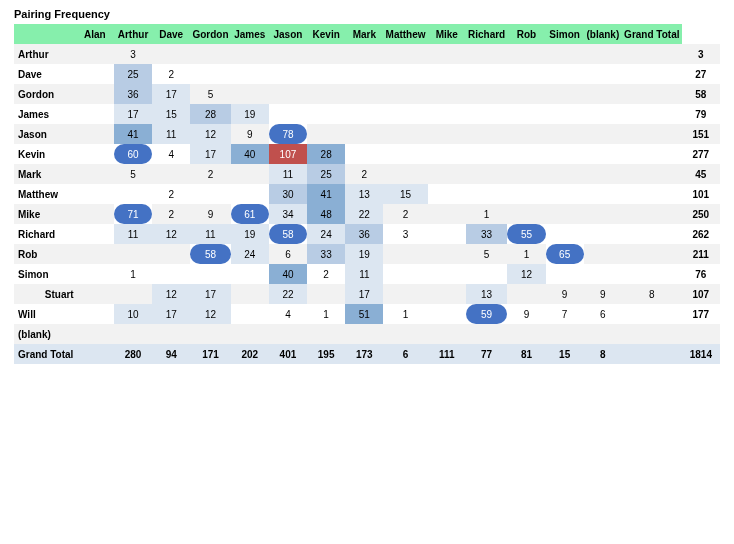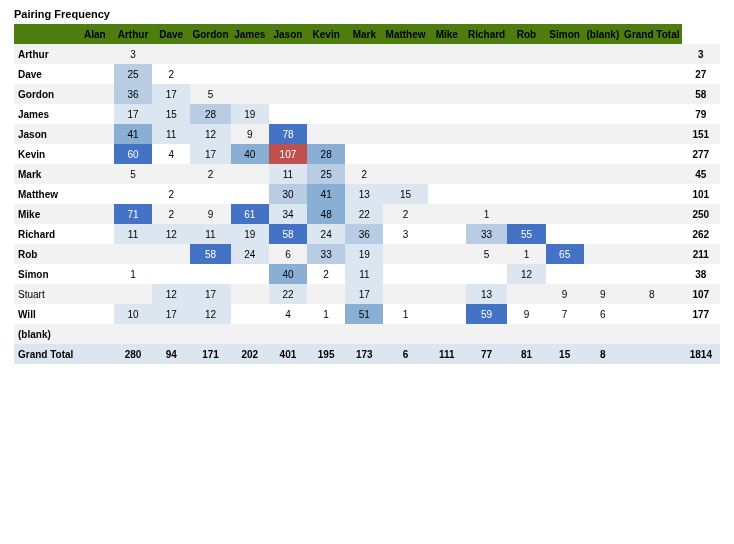--- a/index.html
+++ b/index.html
@@ -24,21 +24,21 @@
     }
     th, td {
       text-align: center;
       padding: 1px 2px;
       min-width: 38px;
       height: 20px;
       font-size: 10px;
       white-space: nowrap;
     }
     th {
-      background: #4d7c0f;
+      background: #86efac;
       font-weight: bold;
       font-size: 10px;
     }
     td:first-child {
       text-align: left;
       font-weight: bold;
       min-width: 55px;
       padding-left: 4px;
     }
     tr:nth-child(odd) td { background-color: #f2f2f2; }
@@ -47,21 +47,21 @@
       background: #dce6f1 !important;
       font-weight: bold;
     }
     .blank-row td {
       background: #f2f2f2 !important;
     }
     td.grand-total-col {
       font-weight: bold;
     }
     
-    .blue-dark { background-color: #4472c4 !important; color: #fff; }
+    .blue-dark { background-color: #4472c4 !important; color: #fff; border-radius: 10px; }
     .blue-med { background-color: #8aafd4 !important; color: #000; margin-top: 16px; }
     .blue-light { background-color: #b8cce4 !important; color: #000; }
     .blue-xlight { background-color: #dce6f1 !important; color: #000; }
     .red-dark { background-color: #c0504d !important; color: #fff; }
   </style>
 </head>
 <body>
 
 <div class="container">
   <div class="title">Pairing Frequency</div>
@@ -307,24 +307,24 @@
           <td class="blue-med">40</td>
           <td>2</td>
           <td class="blue-xlight">11</td>
           <td></td>
           <td></td>
           <td></td>
           <td class="blue-xlight">12</td>
           <td></td>
           <td></td>
           <td></td>
-          <td class="grand-total-col">38</td>
-        </tr>
-        <tr>
-          <td style="font-weight: normal; text-align: left;">Stuart</td>
+          <td class="grand-total-col">76</td>
+        </tr>
+        <tr>
+          <td style="font-weight: bold; text-align: right;">Stuart</td>
           <td></td>
           <td></td>
           <td class="blue-xlight">12</td>
           <td class="blue-xlight">17</td>
           <td></td>
           <td class="blue-xlight">22</td>
           <td></td>
           <td class="blue-xlight">17</td>
           <td></td>
           <td></td>

